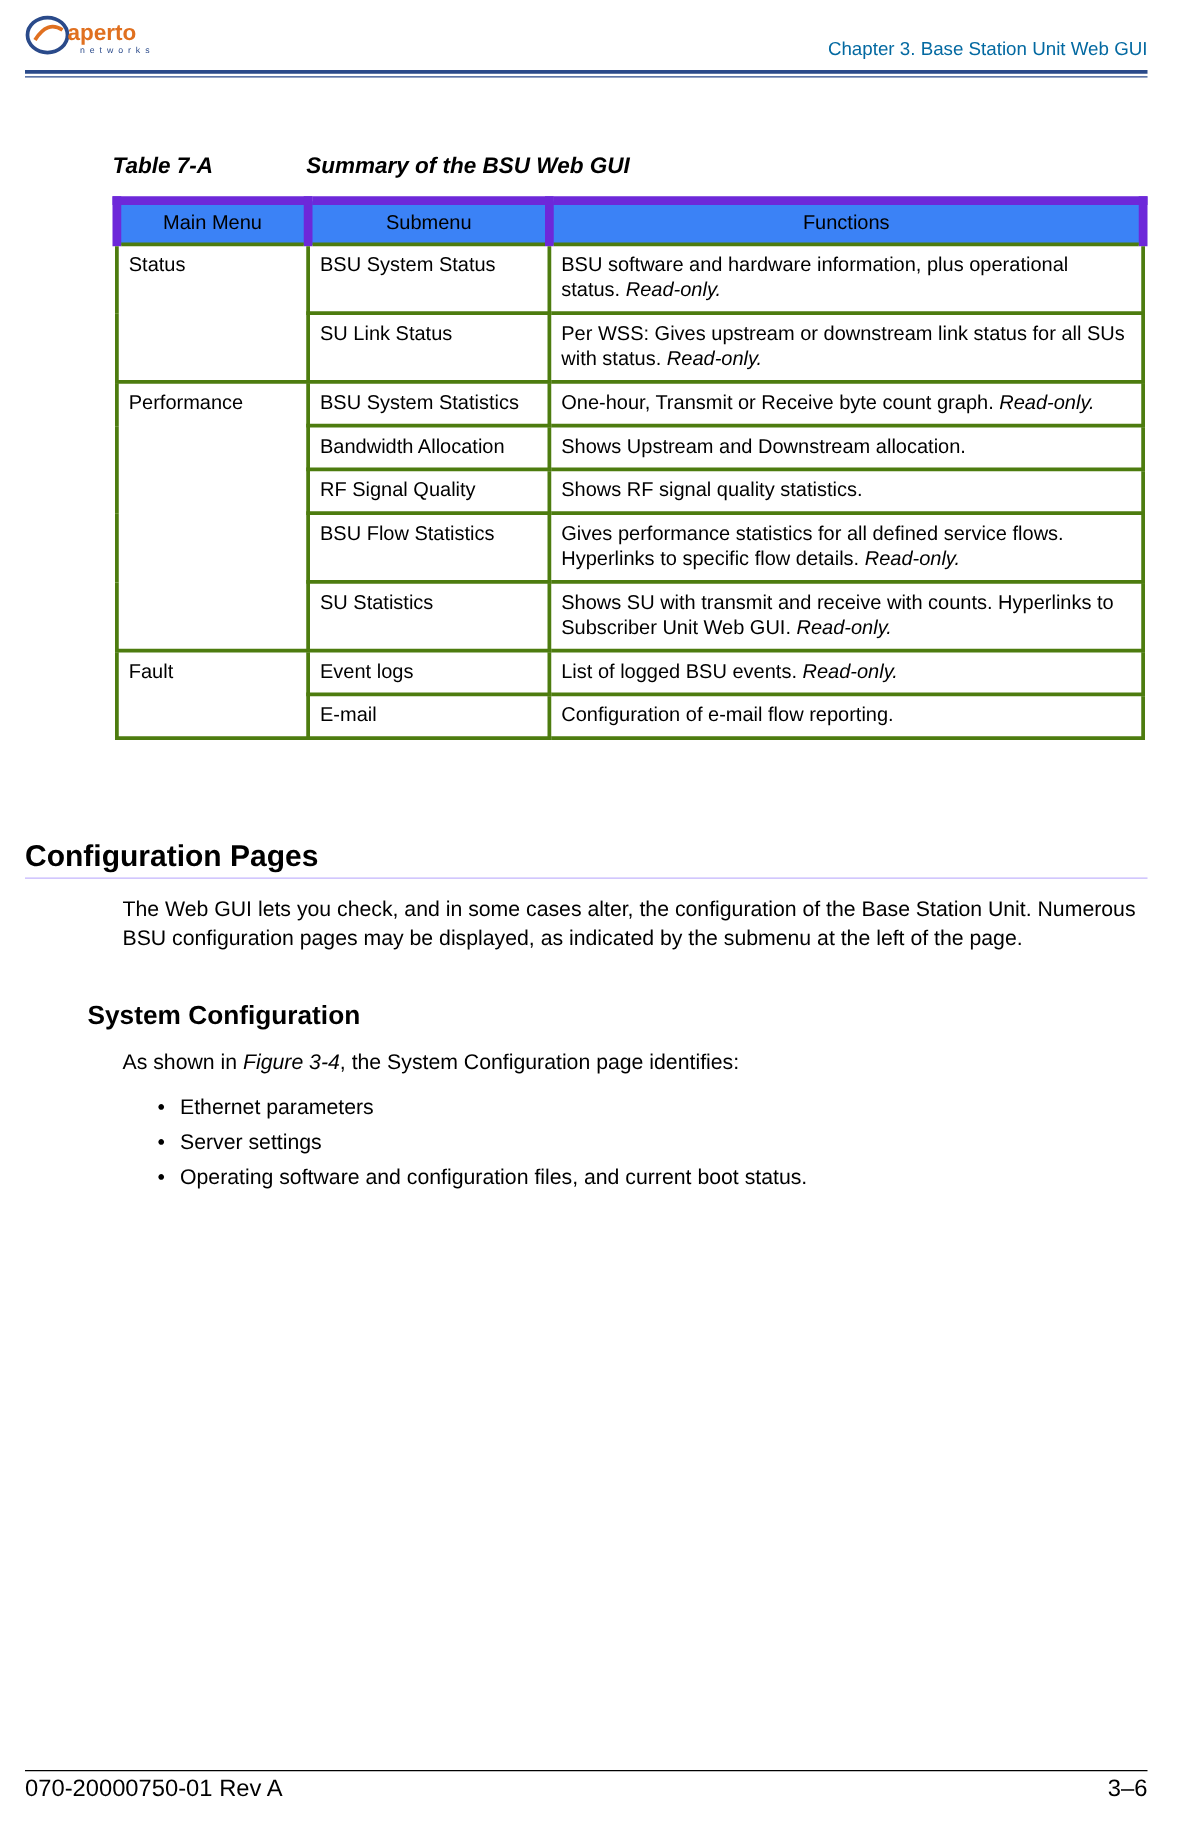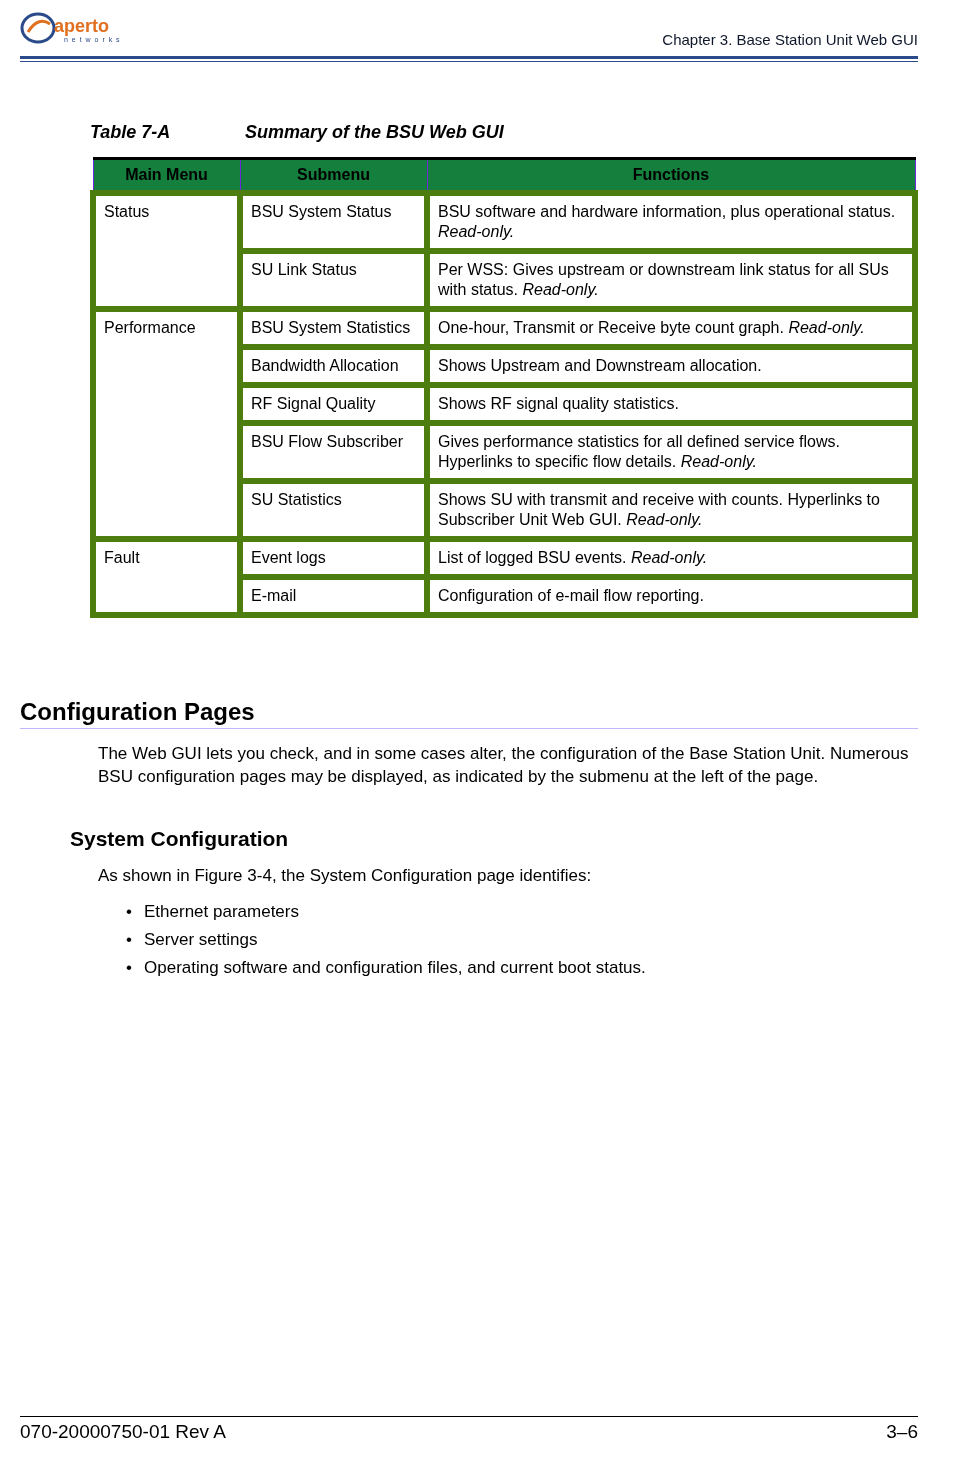--- a/index.html
+++ b/index.html
@@ -25,21 +25,21 @@
     gap: 44px;
   }
   .logo {
     width: 110px;
     height: 40px;
     position: relative;
   }
   .logo svg { width: 110px; height: 40px; }
   .chapter {
     font-size: 15px;
-    color: #0f172a;
+    color: #0369a1;
     padding-bottom: 2px;
   }
   .rule-outer {
     margin-top: 2px;
     border-top: 3px solid #2a4a8a;
   }
   .rule-inner-wrap { margin-top: 2px; border-top: 1px solid #2a4a8a; }
 
   .table-caption {
     margin: 60px 0 14px 70px;
@@ -49,30 +49,30 @@
   }
   .table-caption .label { font-style: italic; display: inline-block; width: 150px; }
 
   table.bsu {
     border-collapse: collapse;
     margin-left: 70px;
     width: 828px;
     font-size: 16px;
   }
   table.bsu th {
-    background: #15803d;
-    font-weight: bold;
-    border: 1px solid #6d28d9;
+    background: #3b82f6;
+    font-weight: normal;
+    border: 7px solid #6d28d9;
     padding: 6px 8px;
     text-align: center;
   }
   table.bsu th.col1 { width: 130px; }
   table.bsu th.col2 { width: 170px; }
   table.bsu td {
-    border: 6px solid #4d7c0f;
+    border: 3px solid #4d7c0f;
     padding: 6px 8px;
     vertical-align: top;
     line-height: 1.25;
   }
   table.bsu thead tr { border-top: 3px solid #000; }
   table.bsu thead th { border-bottom: 2px solid #000; }
   .ro { font-style: italic; }
 
   h1.section {
     font-size: 24px;
@@ -88,21 +88,21 @@
   p.body {
     font-size: 17px;
     line-height: 1.35;
     margin: 14px 0 14px 0;
   }
   h2.sub {
     font-size: 21px;
     font-weight: bold;
     margin: 38px 0 10px 50px;
   }
-  .fig-ref { }
+  .fig-ref { font-style: italic; }
   ul.bullets {
     list-style: none;
     padding: 0;
     margin: 6px 0 0 28px;
   }
   ul.bullets li {
     position: relative;
     padding-left: 18px;
     margin: 8px 0;
     font-size: 17px;
@@ -174,21 +174,21 @@
       </tr>
       <tr>
         <td>Bandwidth Allocation</td>
         <td>Shows Upstream and Downstream allocation.</td>
       </tr>
       <tr>
         <td>RF Signal Quality</td>
         <td>Shows RF signal quality statistics.</td>
       </tr>
       <tr>
-        <td>BSU Flow Subscriber</td>
+        <td>BSU Flow Statistics</td>
         <td><span>Gives performance statistics for all defined service flows. Hyperlinks to specific flow details. </span><span class="ro">Read-only.</span></td>
       </tr>
       <tr>
         <td>SU Statistics</td>
         <td><span>Shows SU with transmit and receive with counts. Hyper­links to Subscriber Unit Web GUI. </span><span class="ro">Read-only.</span></td>
       </tr>
       <tr>
         <td rowspan="2">Fault</td>
         <td>Event logs</td>
         <td><span>List of logged BSU events. </span><span class="ro">Read-only.</span></td>

